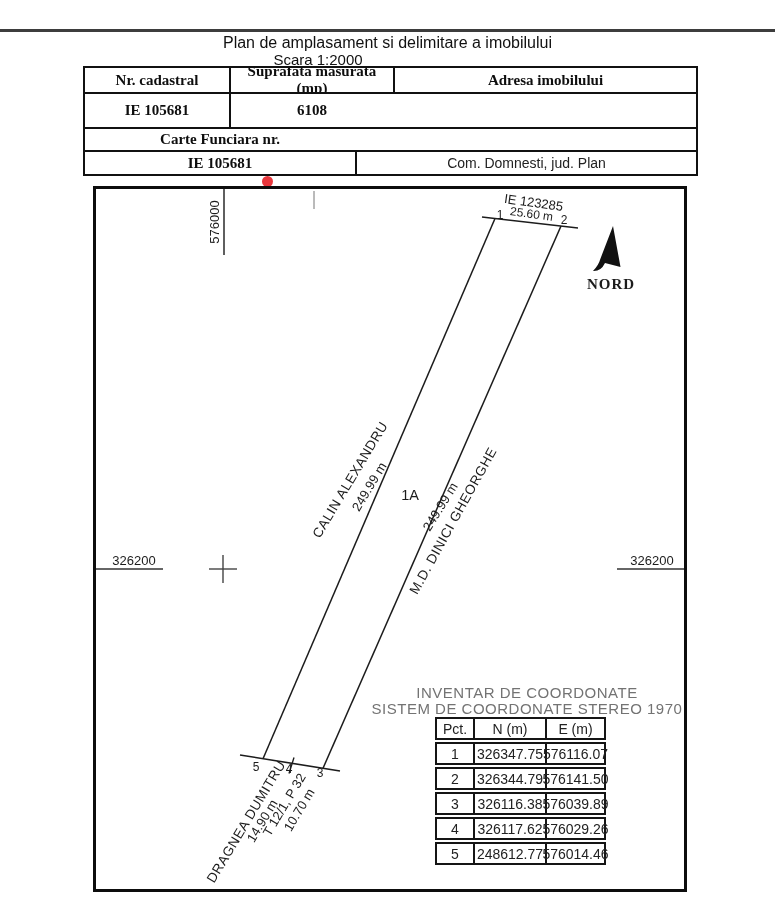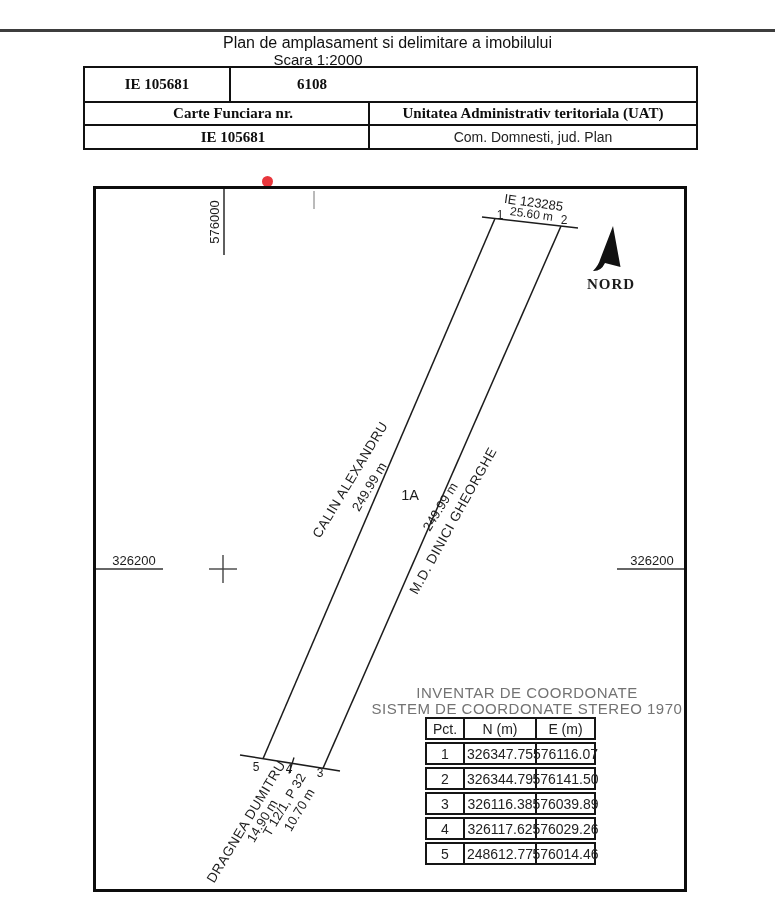--- a/index.html
+++ b/index.html
@@ -34,21 +34,21 @@
   .itr.b1, .itr.b2, .itr.b3 { border-bottom: 2px solid #111; }
   .itc {
     display: flex; align-items: center; justify-content: center;
     text-align: center; overflow: hidden;
   }
   .itc + .itc { border-left: 2px solid #111; }
   .hserif { font-family: "Liberation Serif", serif; font-weight: bold; font-size: 15px; color: #0e0e0e; }
   .vsans { font-size: 14px; line-height: 16px; color: #222; }
   .rA { height: 26px; } .rB { height: 35px; } .rC { height: 23px; } .rD { height: 22px; }
   .c1 { width: 144px; } .c2 { width: 164px; } .c3 { flex: 1; }
-  .w1 { width: 270px; margin-left: 13px; } .w2 { flex: 1; }
+  .w1 { width: 270px; } .w2 { flex: 1; }
   .red-dot {
     position: absolute; left: 262px; top: 176px;
     width: 11px; height: 11px; border-radius: 50%;
     background: #e8363c;
   }
   
   .plan-box {
     position: absolute; left: 93px; top: 186px;
     width: 594px; height: 706px;
     border: 3px solid #0d0d0d; background: #fff;
@@ -58,46 +58,50 @@
   .t13 { font-size: 13px; }
   .t12 { font-size: 12px; }
   .name-label { font-size: 13.5px; letter-spacing: 0.5px; }
   .nord-text { font-family: "Liberation Serif", serif; font-weight: bold; font-size: 15px; letter-spacing: 1px; }
   
   .inv-title {
     position: absolute; left: 527px; transform: translateX(-50%);
     white-space: nowrap; font-size: 15px; letter-spacing: 0.5px; color: #737373;
   }
   .coord-table { position: absolute; left: 425px; top: 717px; width: 208px; }
-  .crow { display: flex; height: 23px; margin-bottom: 2px; }
+  .crow { display: flex; height: 23px; margin-bottom: 2px; margin-left: 10px; }
   .ccell {
     border: 2px solid #151515; background: #fff;
     display: flex; align-items: center; justify-content: center;
     font-size: 14px; color: #222;
   }
   .ccell + .ccell { margin-left: -2px; }
   .cp { width: 40px; } .cn { width: 74px; } .ce { width: 61px; }
 </style>
 </head>
 <body>
 
 <div class="page">
 
   <div class="topline"></div>
   <div class="doc-title">Plan de amplasament si delimitare a imobilului</div>
   <div class="doc-subtitle">Scara 1:2000</div>
 
   <div class="info-table">
+    <div class="itr rA b1">
+      <div class="itc c1 hserif">Nr. cadastral</div>
+      <div class="itc c2 hserif">Suprafata masurata (mp)</div>
+      <div class="itc c3 hserif">Adresa imobilului</div>
+    </div>
     <div class="itr rB b2">
       <div class="itc c1 hserif">IE 105681</div>
       <div class="itc c2 hserif">6108</div>
     </div>
     <div class="itr rC b3">
       <div class="itc w1 hserif">Carte Funciara nr.</div>
-      <div class="itc w2 hserif">Unitatea Administrativ teritoriala (UAT)</div>
     </div>
     <div class="itr rD">
       <div class="itc w1 hserif">IE 105681</div>
       <div class="itc w2 vsans">Com. Domnesti, jud. Plan</div>
     </div>
   </div>
 
   <div class="red-dot"></div>
 
   <div class="plan-box">

